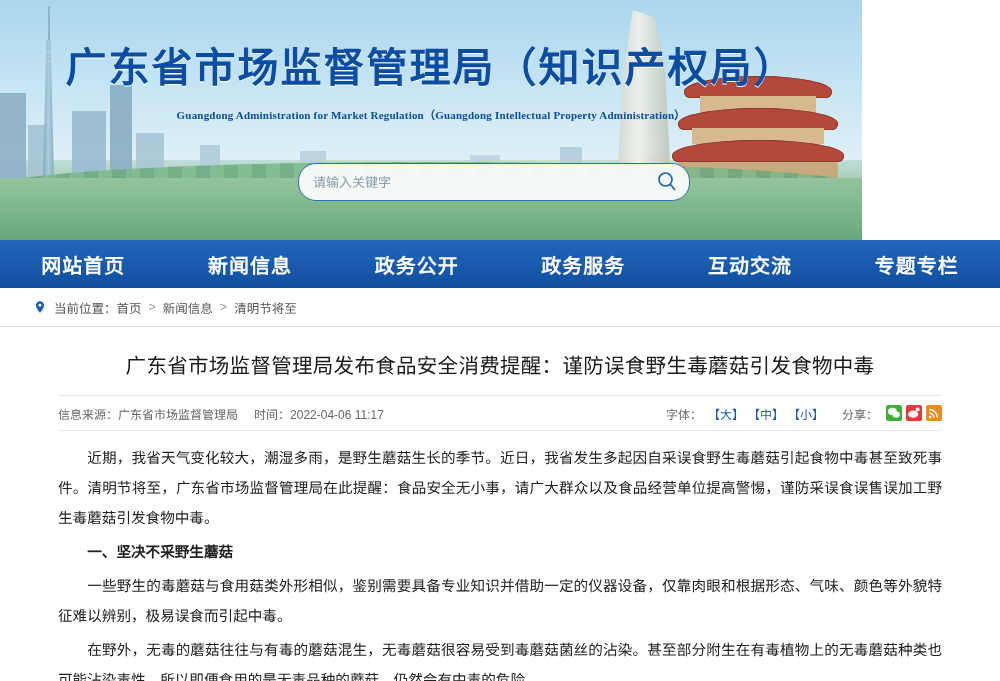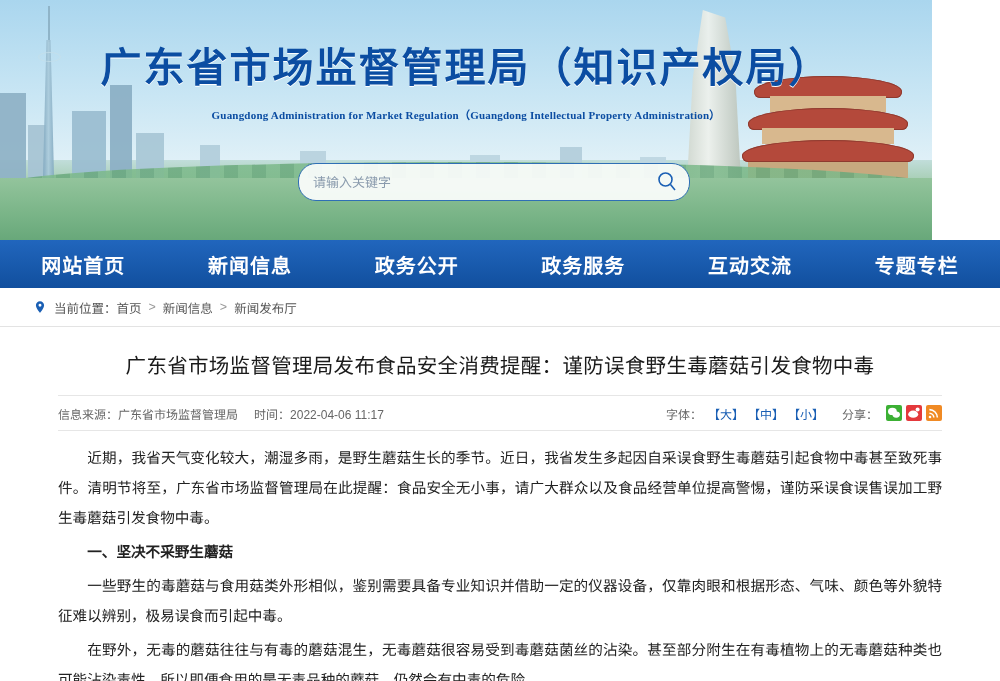--- a/index.html
+++ b/index.html
@@ -11,21 +11,21 @@
     height: 681px;
     overflow: hidden;
     font-family: "Liberation Sans", sans-serif;
     background: #ffffff;
     color: #333;
   }
 
   
   .banner {
     position: relative;
-    width: 932px;
+    width: 862px;
     height: 240px;
     overflow: hidden;
     background: linear-gradient(to bottom, #bfe2f3 0%, #d4ecf7 45%, #cfe6ef 62%, #9fc9a8 78%, #7fb88f 100%);
   }
   
   .banner .sky {
     position: absolute;
     left: 0; top: 0; right: 0; height: 160px;
     background: linear-gradient(to bottom, #aad6ee 0%, #c9e6f4 60%, #dff0f7 100%);
   }
@@ -348,21 +348,21 @@
   <span class="pin">
     <svg width="14" height="14" viewBox="0 0 24 24" fill="#1a5fb4">
       <path d="M12 2C8.1 2 5 5.1 5 9c0 5.2 7 13 7 13s7-7.8 7-13c0-3.9-3.1-7-7-7zm0 9.5A2.5 2.5 0 1 1 12 6.5a2.5 2.5 0 0 1 0 5z"></path>
     </svg>
   </span>
   <span>当前位置：</span>
   <a class="crumb-link">首页</a>
   <span class="crumb-sep">&gt;</span>
   <a class="crumb-link">新闻信息</a>
   <span class="crumb-sep">&gt;</span>
-  <a class="crumb-link">新闻发布厅</a>
+  <a class="crumb-link">清明节将至</a>
 </div>
 
 <div class="article">
   <div class="art-title">广东省市场监督管理局发布食品安全消费提醒：谨防误食野生毒蘑菇引发食物中毒</div>
 
   <div class="meta-bar">
     <div class="meta-left">
       <span class="src"><span>信息来源：</span><span>广东省市场监督管理局</span></span>
       <span><span>时间：</span><span>2022-04-06 11:17</span></span>
     </div>

